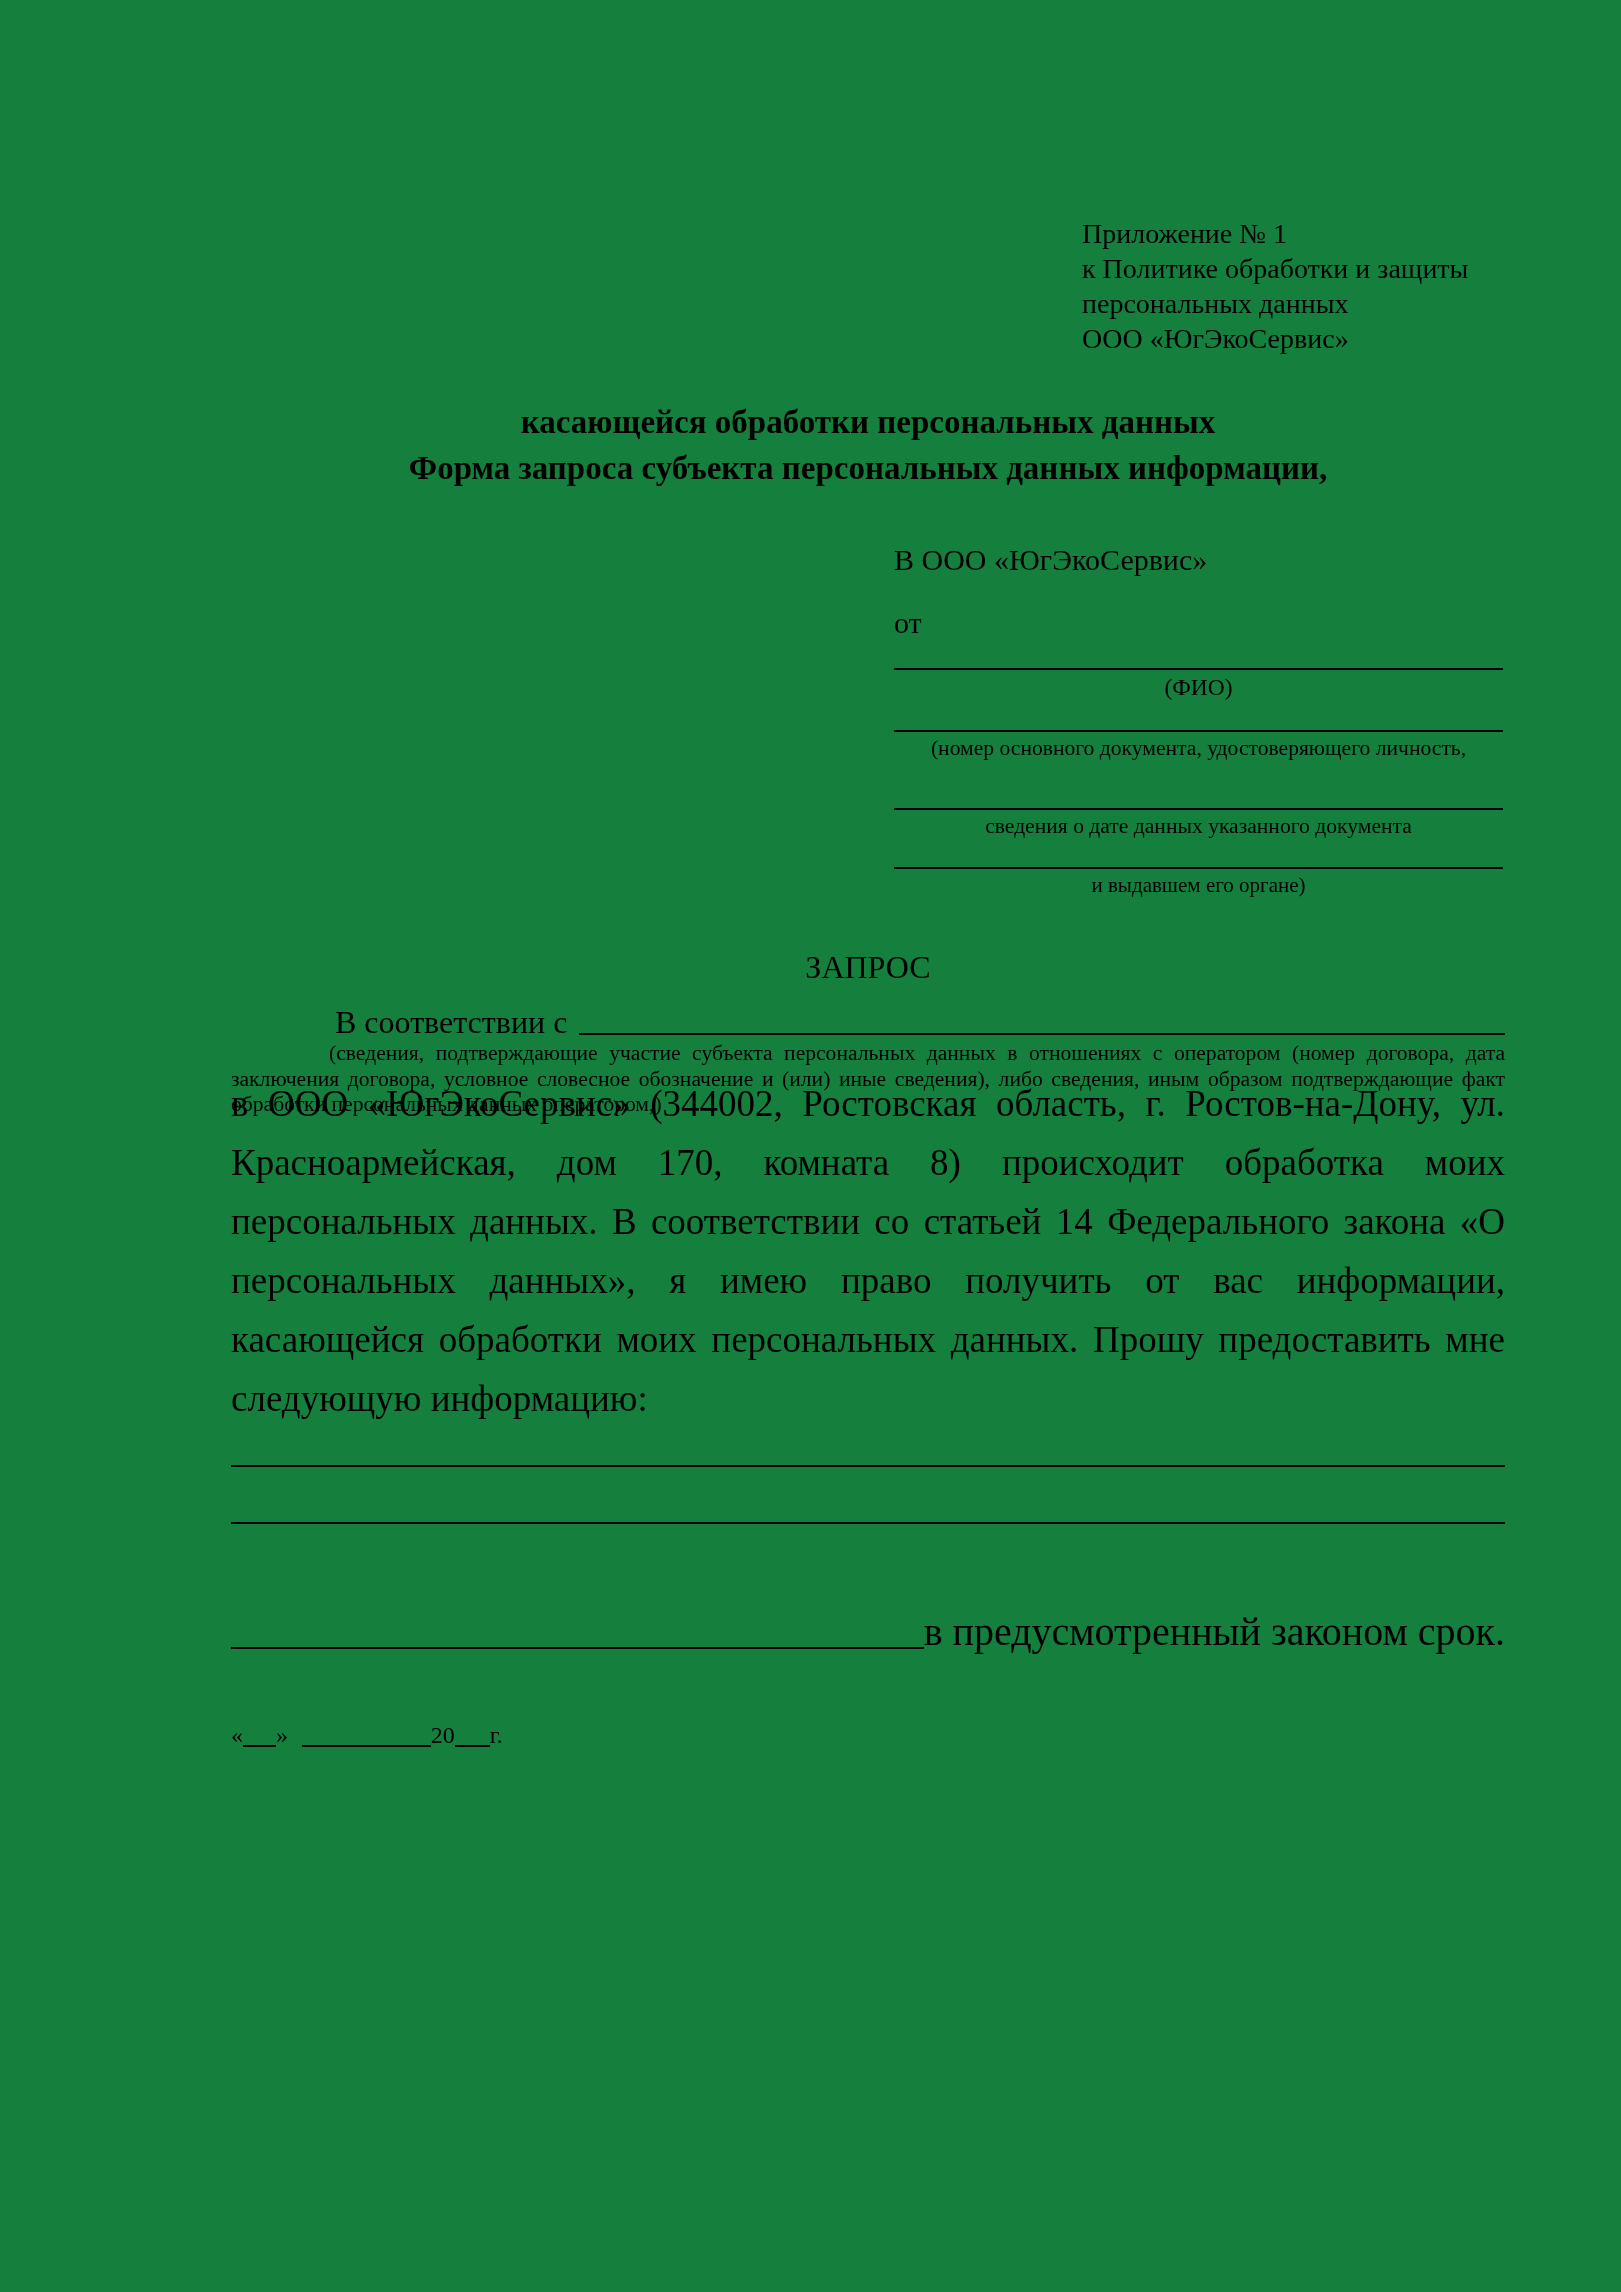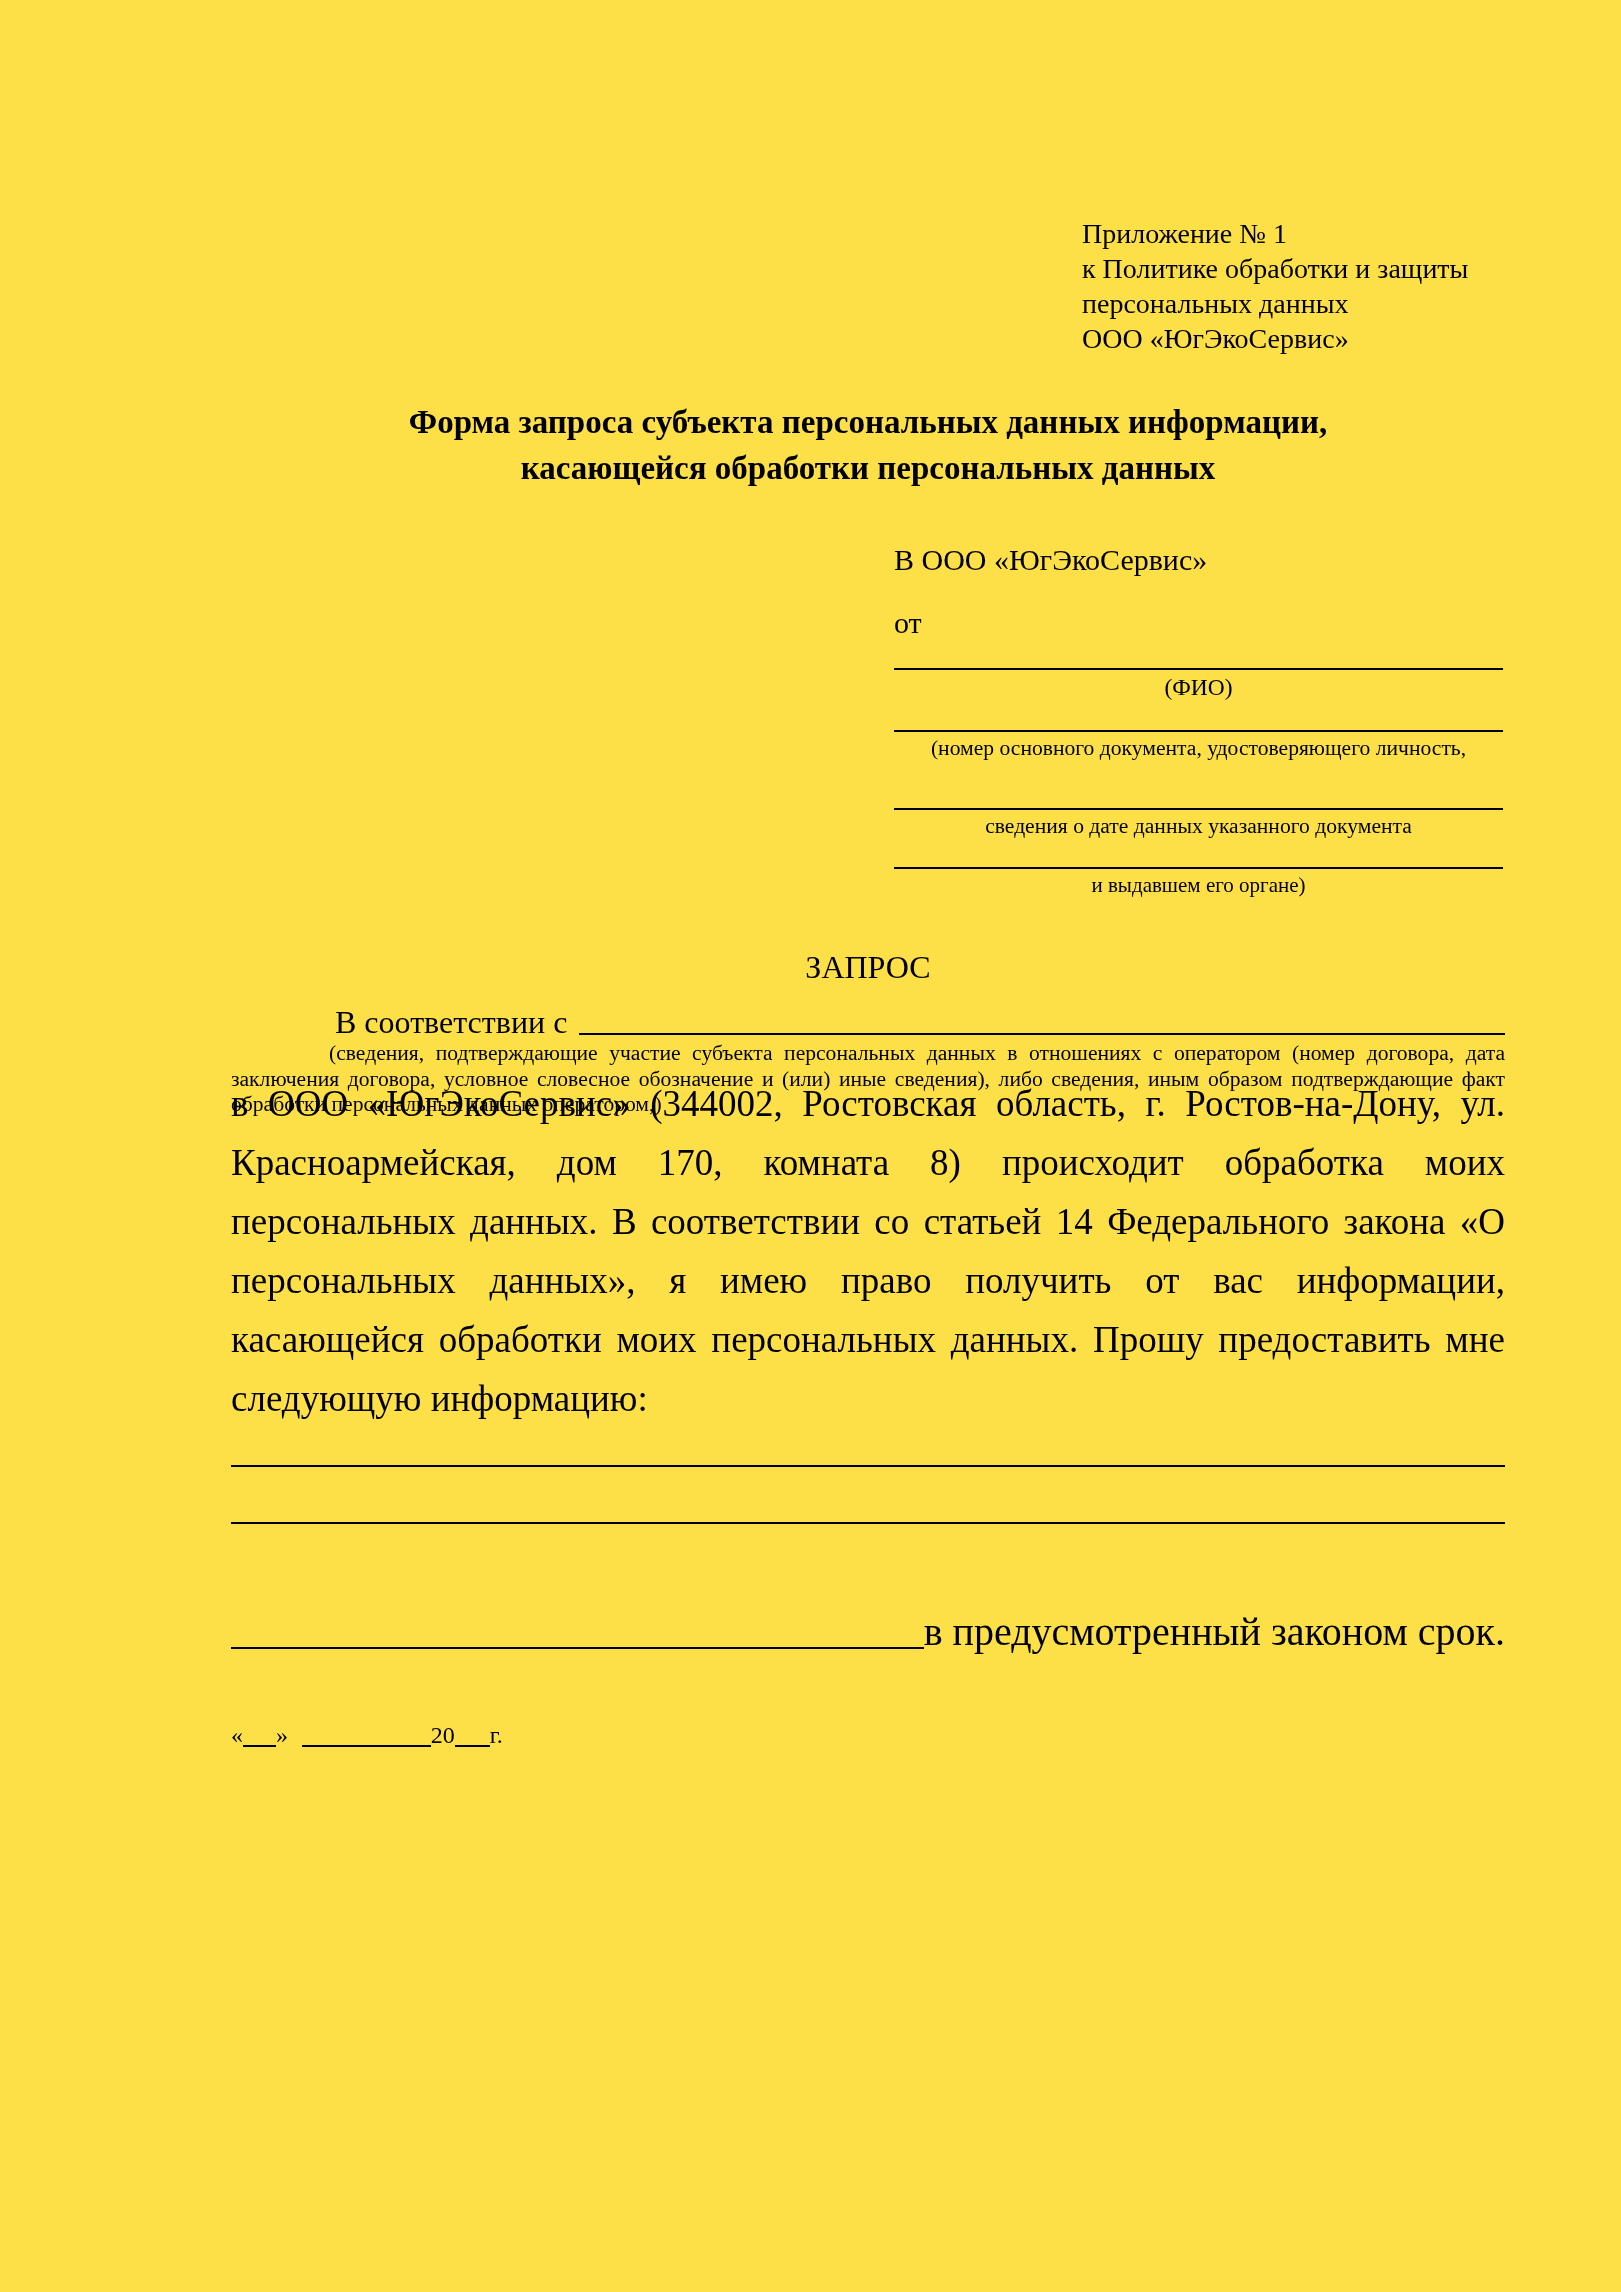--- a/index.html
+++ b/index.html
@@ -1,19 +1,19 @@
 <!DOCTYPE html>
 <html><head>
 <meta charset="utf-8">
 <style>
   html,body{margin:0;padding:0;background:#ffffff;}
   .page{
     position:relative;
     width:1621px;height:2293px;
-    background:#fde047;
+    background:#15803d;
     color:#000;
     font-family:"Liberation Serif","DejaVu Serif",serif;
     overflow:hidden;
   }
   .abs{position:absolute;}
   .rule{position:absolute;height:0;border-bottom:2.9px solid #000;}
   .fill{flex:1 1 auto;border-bottom:2.9px solid #000;}
   .blank{display:inline-block;border-bottom:2px solid #000;height:1.02em;margin-bottom:-4.9px;}
   .appendix{left:1082px;top:216px;font-size:28px;line-height:35px;}
   .title-block{left:231px;top:399px;width:1274px;text-align:center;font-weight:bold;font-size:33px;line-height:46px;}
@@ -39,22 +39,22 @@
 <div class="page">
 
   <div class="abs appendix">
     <div>Приложение № 1</div>
     <div>к Политике обработки и защиты</div>
     <div>персональных данных</div>
     <div>ООО «ЮгЭкоСервис»</div>
   </div>
 
   <div class="abs title-block">
+    <div>касающейся обработки персональных данных</div>
     <div>Форма запроса субъекта персональных данных информации,</div>
-    <div>касающейся обработки персональных данных</div>
   </div>
 
   <div class="abs recipient">
     <div class="abs" style="left:0;top:0;">В ООО «ЮгЭкоСервис»</div>
     <div class="abs" style="left:0;top:63px;">от</div>
 
     <div class="rule" style="left:0;right:0;top:125px;"></div>
     <div class="cap" style="top:131px;font-size:23.5px;">(ФИО)</div>
 
     <div class="rule" style="left:0;right:0;top:187px;"></div>

